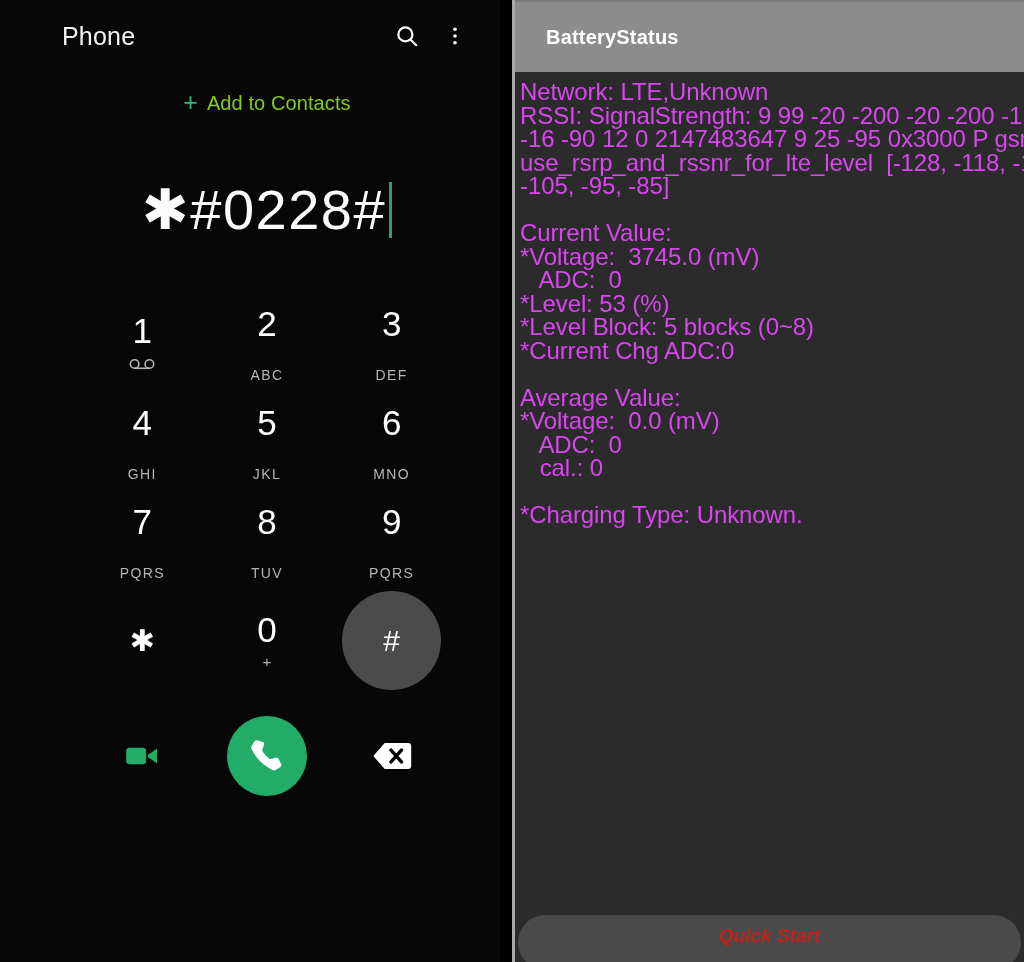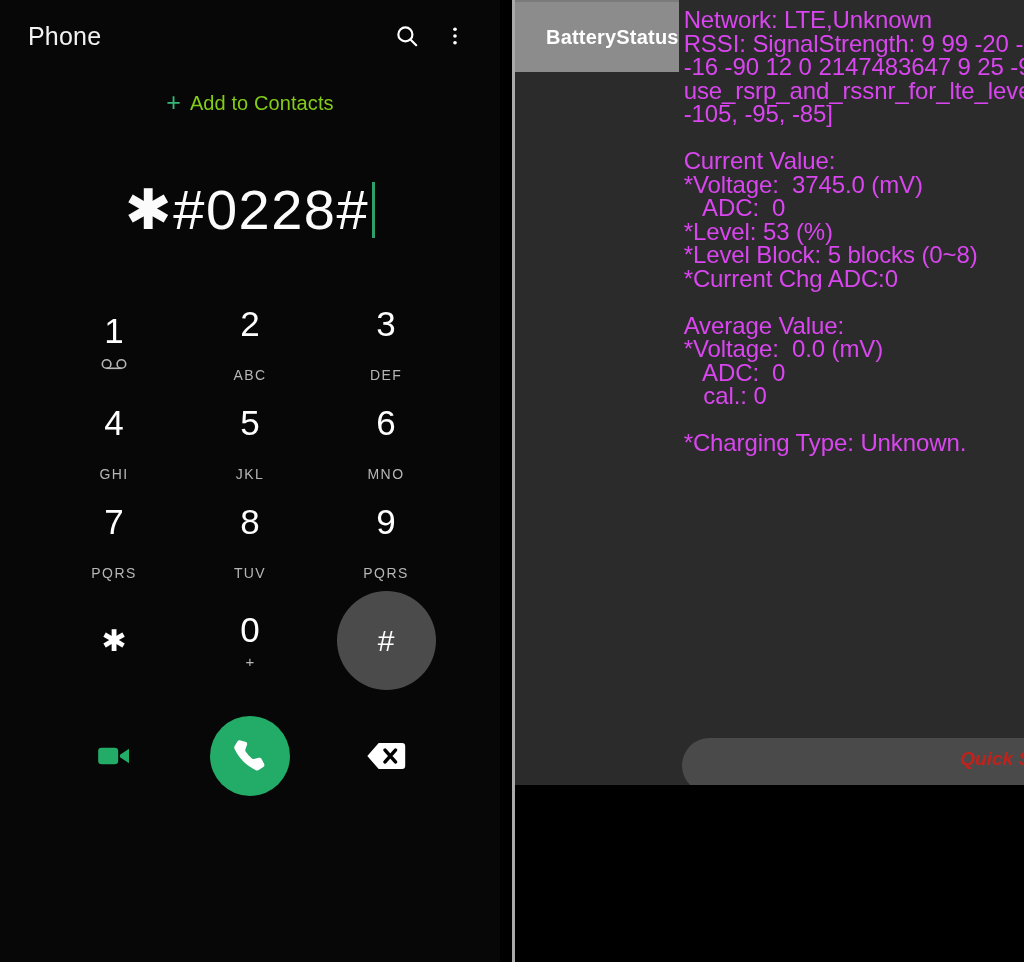--- a/index.html
+++ b/index.html
@@ -20,20 +20,21 @@
     display: flex;
   }
 
   
   #phone-panel {
     position: relative;
     width: 500px;
     height: 962px;
     background: #070707;
     flex: 0 0 500px;
+    padding-left: 34px;
   }
 
   #phone-appbar {
     height: 72px;
     display: flex;
     align-items: center;
     padding: 0 28px 0 28px;
   }
   #phone-title {
     color: #f2f2f2;
@@ -180,24 +181,24 @@
   #panel-edge {
     flex: 0 0 3px;
     height: 962px;
     background: #a9a9a9;
   }
 
   
   #battery-panel {
     position: relative;
     flex: 1 1 auto;
-    height: 785px;
+    height: 962px;
     background: #2b2b2b;
     display: flex;
-    flex-direction: row;
+    flex-direction: column;
     overflow: hidden;
   }
   #battery-appbar {
     height: 72px;
     flex: 0 0 72px;
     background: #8c8c8c;
     display: flex;
     align-items: center;
     padding-left: 31px;
     border-top: 2px solid #7b7b7b;

